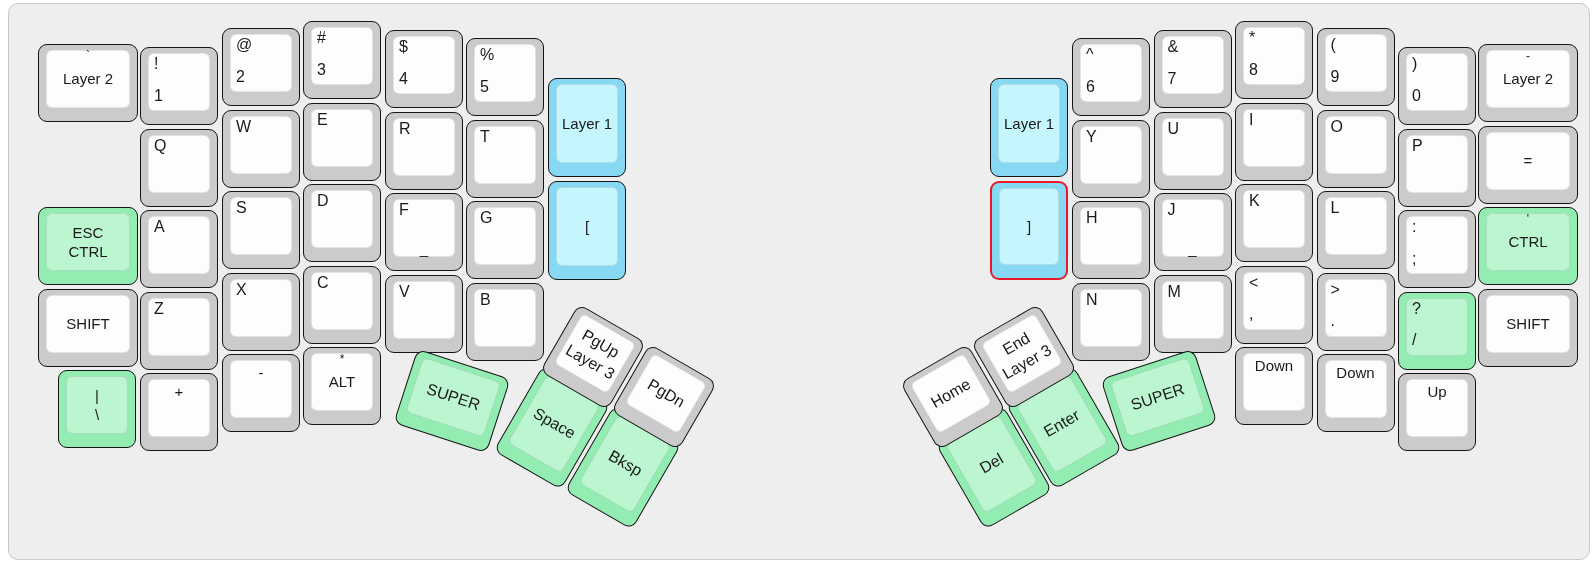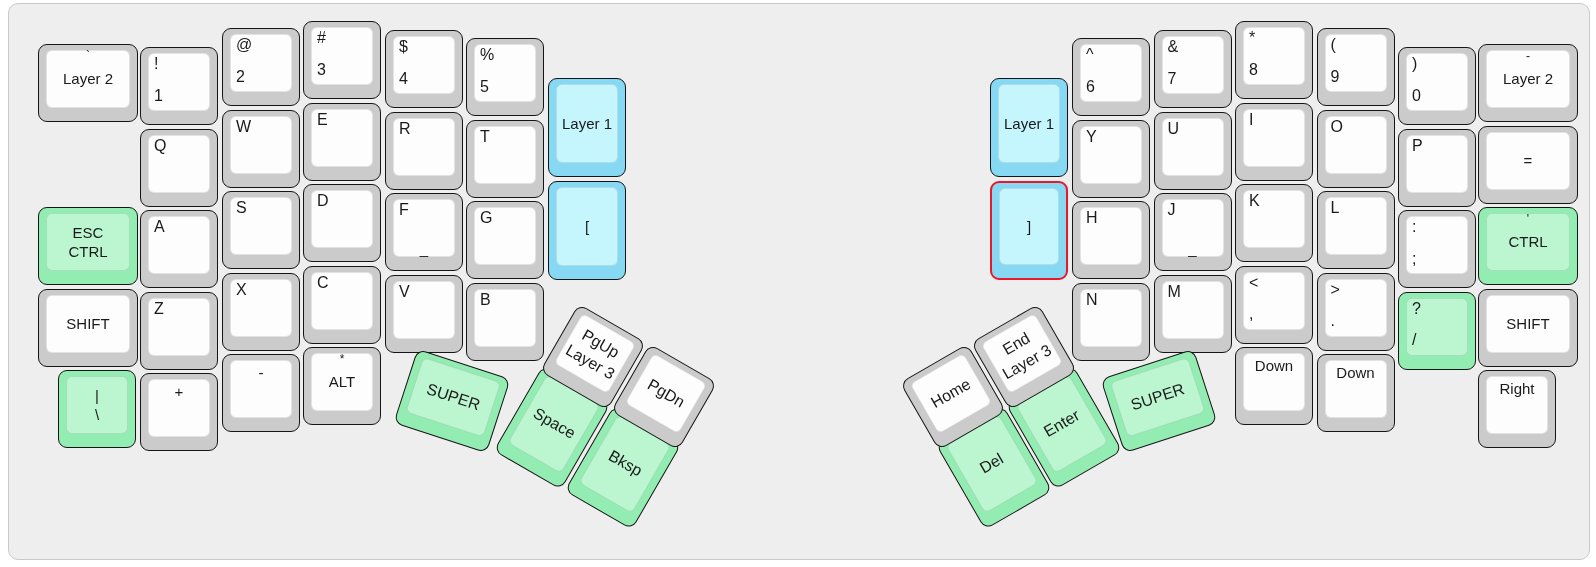--- a/index.html
+++ b/index.html
@@ -360,20 +360,25 @@
           <span class="l-tl">:</span>
           <span class="l-bl">;</span>
         </div>
       </div>
       <div class="key" style="left: 1398px; top: 291.5px; width: 78px; height: 78px; background: rgb(147, 237, 178);">
         <div class="ktop" style="background: rgb(188, 246, 209);">
           <span class="l-tl">?</span>
           <span class="l-bl">/</span>
         </div>
       </div>
+      <div class="key" style="left: 1398px; top: 373px; width: 78px; height: 78px; background: rgb(203, 203, 203);">
+        <div class="ktop" style="background: rgb(253, 253, 253);">
+          <span class="l-cw">Up</span>
+        </div>
+      </div>
       <div class="key" style="left: 1478px; top: 44px; width: 100px; height: 78px; background: rgb(203, 203, 203);">
         <div class="ktop" style="background: rgb(253, 253, 253);">
           <span class="l-tc">-</span>
           <div class="l-c">
             <div>Layer 2</div>
           </div>
         </div>
       </div>
       <div class="key" style="left: 1478px; top: 125.5px; width: 100px; height: 78px; background: rgb(203, 203, 203);">
         <div class="ktop" style="background: rgb(253, 253, 253);">
@@ -388,25 +393,20 @@
           <div class="l-c">
             <div>CTRL</div>
           </div>
         </div>
       </div>
       <div class="key" style="left: 1478px; top: 288.5px; width: 100px; height: 78px; background: rgb(203, 203, 203);">
         <div class="ktop" style="background: rgb(253, 253, 253);">
           <div class="l-c">
             <div>SHIFT</div>
           </div>
-        </div>
-      </div>
-      <div class="key" style="left: 1478px; top: 370px; width: 78px; height: 78px; background: rgb(203, 203, 203);">
-        <div class="ktop" style="background: rgb(253, 253, 253);">
-          <span class="l-cw">Right</span>
         </div>
       </div>
       <div class="key thumb" style="left: 1110px; top: 362px; width: 98px; height: 78px; background: rgb(147, 237, 178); transform: rotate(-18deg);">
         <div class="ktop" style="background: rgb(188, 246, 209);">
           <div class="l-c">
             <div>SUPER</div>
           </div>
         </div>
       </div>
       <div class="key thumb" style="left: 1025px; top: 377.5px; width: 78px; height: 99px; background: rgb(147, 237, 178); transform: rotate(-30deg);">

